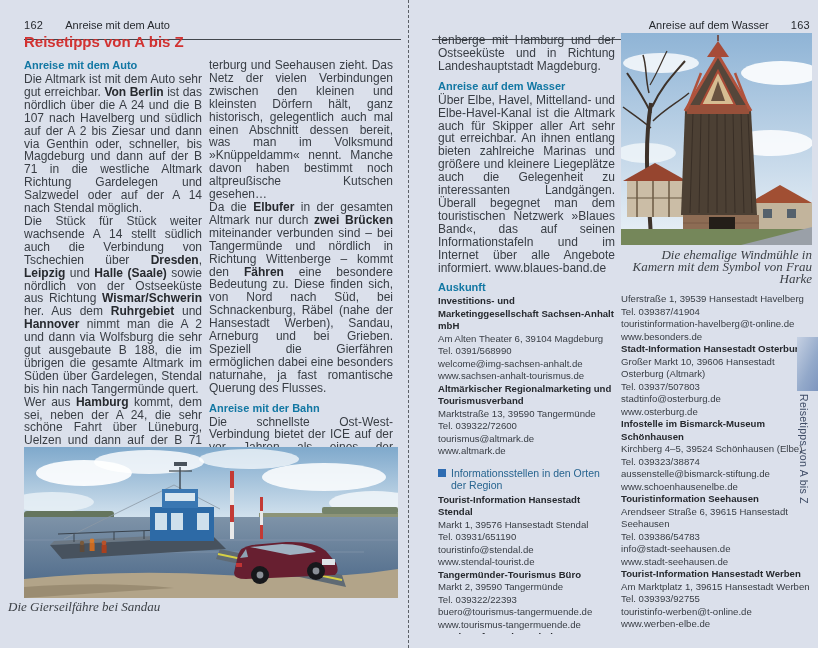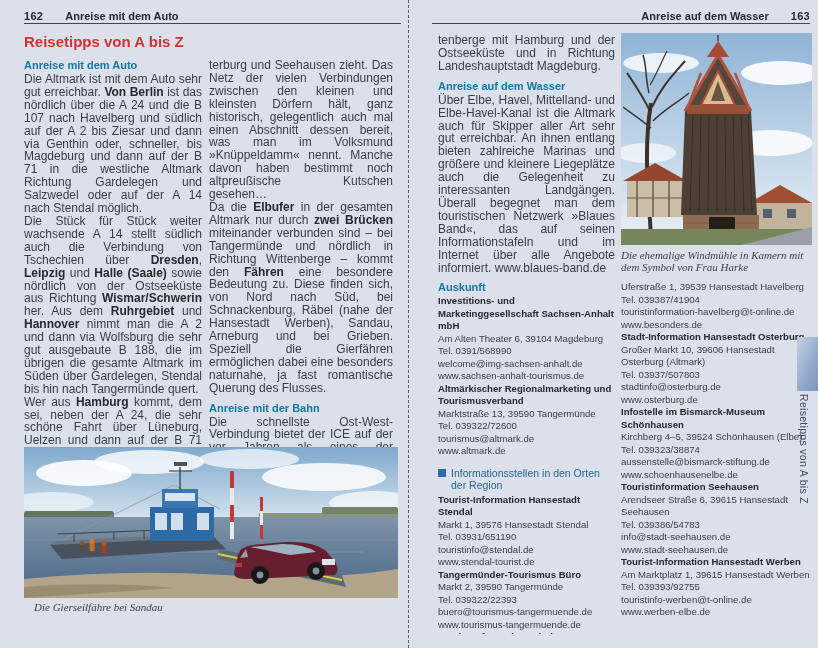--- a/index.html
+++ b/index.html
@@ -6,22 +6,22 @@
   body{
     width:818px;height:648px;position:relative;overflow:hidden;
     background:#dbe0eb;
     font-family:"Liberation Sans",sans-serif;
     color:#383d44;
     -webkit-font-smoothing:antialiased;
   }
   b{color:#26292e;}
   .fold{position:absolute;left:408px;top:0;height:648px;width:0;border-left:1px dashed #5a5f66;}
   
-  .runhead{position:absolute;top:10px;font-size:11px;font-weight:bold;color:#26292e;
-           border-bottom:1.3px solid #42464c;padding-bottom:1px;}
+  .runhead{position:absolute;top:19px;font-size:11px;font-weight:normal;color:#26292e;
+           border-bottom:1.3px solid #42464c;padding-bottom:8px;}
   .runhead-left{left:24px;width:377px;text-align:left;}
   .runhead-right{left:432px;width:378px;text-align:right;}
   .pagenum{letter-spacing:.3px;}
   .runhead-left .pagenum{margin-right:22px;}
   .runhead-right .pagenum{margin-left:22px;}
   
   .main-title{position:absolute;left:24px;top:33px;font-size:15px;font-weight:bold;color:#d23231;}
   
   .col{position:absolute;overflow:hidden;}
   .col-l1{left:24px;top:59px;width:178px;height:388px;}
@@ -31,22 +31,22 @@
   .sec-heading{font-size:11px;font-weight:bold;color:#1277a3;margin:0 0 2px 0;}
   .mt{margin-top:7px;}
   .paras .ln{font-size:12px;line-height:12.9px;text-align:justify;}
   .contacts .ln{font-size:9.6px;line-height:12.5px;}
   .info-hdr{display:flex;gap:5px;margin:9px 0 2px 0;}
   .bullet-sq{width:8px;height:8px;background:#2e6cb2;margin-top:2px;flex:0 0 auto;}
   .info-hdr-text{font-size:10.5px;font-weight:normal;color:#27648f;line-height:12.5px;}
   
   .photo{display:block;}
   .photo-ferry{position:absolute;left:24px;top:447px;width:374px;height:151px;}
-  .caption{font-family:"Liberation Serif",serif;font-style:italic;font-size:11px;color:#3c4046;line-height:12px;}
-  .caption-ferry{position:absolute;left:34px;top:601px;}
+  .caption{font-family:"Liberation Serif",serif;font-style:italic;font-size:13px;color:#3c4046;line-height:12px;text-align:right;}
+  .caption-ferry{position:absolute;left:8px;top:601px;}
   .caption-windmill{margin:4px 0 8px 0;}
   
   .tab-block{position:absolute;left:797px;top:337px;width:21px;height:54px;
              background:linear-gradient(115deg,#c6d1e3 0%,#93a9ca 60%,#7e96bf 100%);}
   .tab-label{position:absolute;left:798px;top:394px;writing-mode:vertical-rl;
              font-size:10.5px;color:#3f4c66;letter-spacing:.3px;}
 </style>
 </head>
 <body>
 

